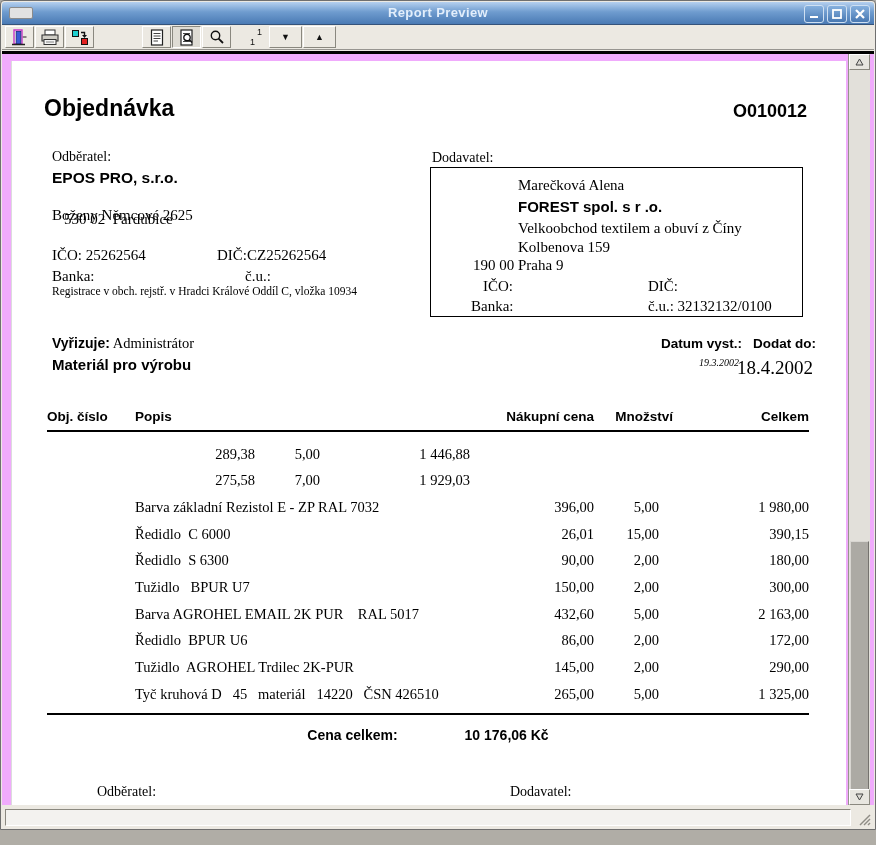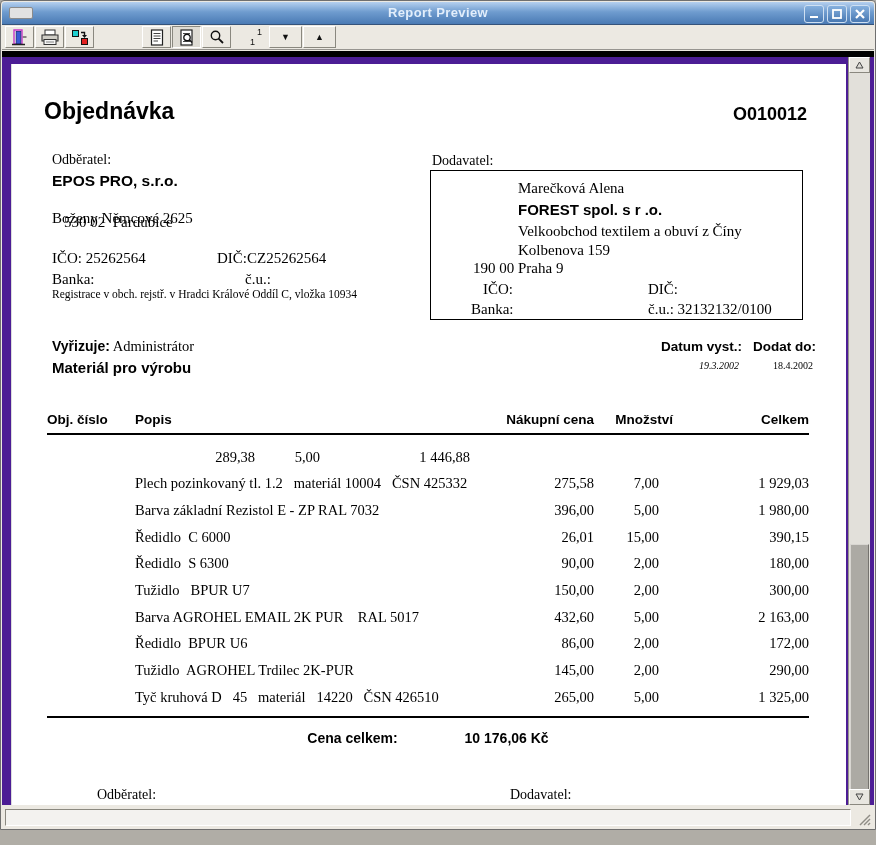--- a/index.html
+++ b/index.html
@@ -33,21 +33,21 @@
   .tb-spacer1 { width: 47px; }
   .tb-spacer2 { width: 14px; }
   .page-frac { width: 20px; font-size: 9px; color: #111; line-height: 10px; margin-right: 3px; }
   .page-frac .cur { text-align: right; padding-right: 4px; }
   .page-frac .tot { text-align: left; padding-left: 4px; }
   .nav-btn { width: 33px; }
   .tri { font-size: 9px; color: #111; }
 
   
   .preview { position: absolute; top: 50px; left: 1px; right: 1px; bottom: 24px;
-             background: #4c1d95; border-top: 6px solid #000000; }
+             background: #f0abfc; border-top: 3px solid #000000; }
   .page { position: absolute; left: 9px; top: 7px; width: 835px; bottom: 0;
           background: #ffffff; border-left: 1px solid #dcdcdc; }
 
   
   .vscroll { position: absolute; top: 0; bottom: 0; right: 4px; width: 22px;
              background: #e2e0da; border-left: 1px solid #96948d; }
   .sb-btn { position: absolute; left: 0; right: 0; height: 16px; background: #e8e6e0;
             border: 1px solid; border-color: #ffffff #8a887f #8a887f #ffffff;
             display: flex; align-items: center; justify-content: center; cursor: pointer; }
   .sb-btn.up { top: 0; }
@@ -94,21 +94,21 @@
   .s-dic     { left: 217px; top: 110px; }
   .s-bank    { left: 40px; top: 130px; }
   .s-acct    { left: 217px; top: 130px; }
 
   .handled { left: 40px; top: 274px; font-size: 14.5px; }
   .handled .lbl { font-size: 14px; text-align: right; }
   .subject { left: 40px; top: 295px; font-size: 15px; }
   .d-issue-l { right: 104px; top: 275px; font-size: 13.5px; }
   .d-due-l   { right: 30px;  top: 275px; font-size: 13.5px; }
   .d-issue-v { right: 107px; top: 296px; font-size: 10px; font-style: italic; }
-  .d-due-v   { right: 33px;  top: 296px; font-size: 10px; }
+  .d-due-v   { right: 33px;  top: 296px; font-size: 19px; }
 
   .table { position: absolute; left: 35px; right: 37px; top: 348px; }
   .thead { display: flex; align-items: baseline; font-size: 13.5px;
            font-family: "Liberation Sans", sans-serif; font-weight: bold; }
   .col-obj   { width: 88px; }
   .col-popis { flex: 1; min-width: 0; white-space: pre; }
   .col-cena  { width: 120px; text-align: right; white-space: pre; }
   .col-qty   { width: 65px;  text-align: right; white-space: pre; }
   .col-total { width: 150px; text-align: right; white-space: pre; }
   .thead .col-qty { position: relative; right: -14px; }
@@ -259,21 +259,20 @@
         <div class="rule"></div>
         <div class="tbody">
           <div class="trow">
               <span class="col-obj"></span>
               <span class="col-cena">289,38</span>
               <span class="col-qty">5,00</span>
               <span class="col-total">1 446,88</span>
             </div>
             <div class="trow">
               <span class="col-obj"></span>
-              <span class="col-popis">Plech pozinkovaný tl. 1.2   materiál 10004   ČSN 425332</span>
               <span class="col-cena">275,58</span>
               <span class="col-qty">7,00</span>
               <span class="col-total">1 929,03</span>
             </div>
             <div class="trow">
               <span class="col-obj"></span>
               <span class="col-popis">Barva základní Rezistol E - ZP RAL 7032</span>
               <span class="col-cena">396,00</span>
               <span class="col-qty">5,00</span>
               <span class="col-total">1 980,00</span>

